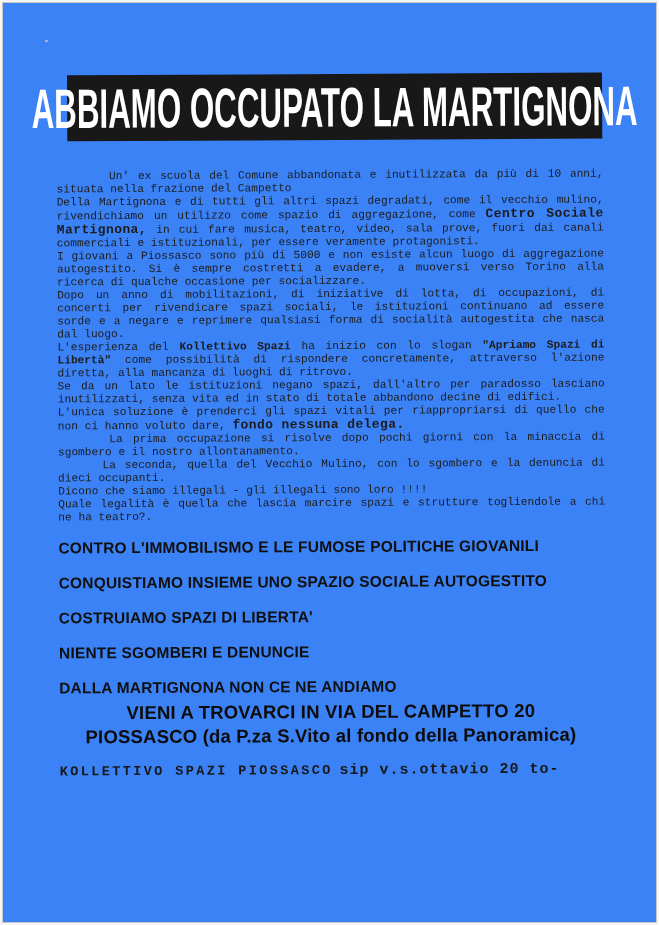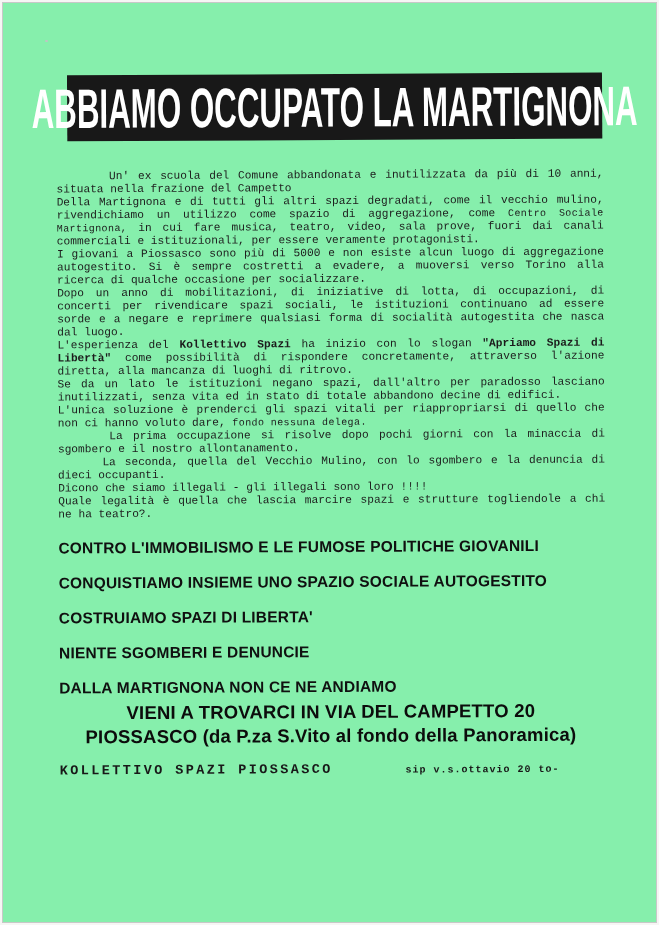--- a/index.html
+++ b/index.html
@@ -3,21 +3,21 @@
 <meta charset="utf-8">
 <style>
   html, body { margin:0; padding:0; }
   body {
     width:659px; height:925px; position:relative;
     background:#f6f6f4;
     font-family:"Liberation Sans", sans-serif;
   }
   .page {
     position:absolute; left:2px; top:2px; width:653px; height:919px;
-    background:#86efac; border:1px solid #c8c8c8; overflow:hidden;
+    background:#3b82f6; border:1px solid #c8c8c8; overflow:hidden;
   }
   .content { position:absolute; inset:0; transform:rotate(-0.3deg); transform-origin:50% 50%; }
 
   
   .banner {
     position:absolute; left:66px; top:71px; width:535px; height:66px;
     background:#181818; display:flex; align-items:center; justify-content:center;
   }
   .banner-text {
     font-family:"Liberation Sans", sans-serif; font-weight:bold;
@@ -28,21 +28,21 @@
   
   .body-text {
     position:absolute; left:55px; top:166px; width:547px;
     font-family:"Liberation Mono", monospace;
     font-size:11.2px; line-height:13px; color:#1c1c1c;
   }
   .line { white-space:pre-wrap; min-height:13px; }
   .line.j { text-align:justify; text-align-last:justify; }
   .seg-b  { font-weight:bold; }
   .seg-bu { font-weight:bold; text-underline-offset:1px; }
-  .seg-bl { font-weight:normal; font-size:10px; line-height:13px; letter-spacing:0.4px; }
+  .seg-bl { font-weight:bold; font-size:13px; line-height:13px; letter-spacing:0.4px; }
 
   
   .slogans {
     position:absolute; left:55px; top:536px; width:560px;
     font-family:"Liberation Sans", sans-serif; font-weight:bold;
     font-size:15.5px; color:#101010; letter-spacing:0.2px;
   }
   .slogan { line-height:16px; margin-bottom:19px; white-space:nowrap; }
 
   
@@ -52,21 +52,21 @@
     font-size:18.5px; line-height:24px; color:#0c0c0c; letter-spacing:0.2px;
   }
 
   
   .footer {
     position:absolute; left:55px; top:759px; width:502px;
     display:flex; align-items:baseline;
     font-family:"Liberation Mono", monospace; font-weight:bold; color:#181818;
   }
   .sig  { font-size:13.5px; letter-spacing:2.4px; white-space:nowrap; }
-  .note { font-size:10px; letter-spacing:1px; margin-left:auto; padding-right:2px; white-space:nowrap; }
+  .note { font-size:15px; letter-spacing:1px; margin-left:auto; padding-right:2px; white-space:nowrap; }
 
   .speck { position:absolute; left:42px; top:37px; width:3px; height:2px; background:#c3c3c3; border-radius:50%; }
 </style>
 </head>
 <body>
 
 <div class="page">
   <div class="content">
 
     <div class="banner">

